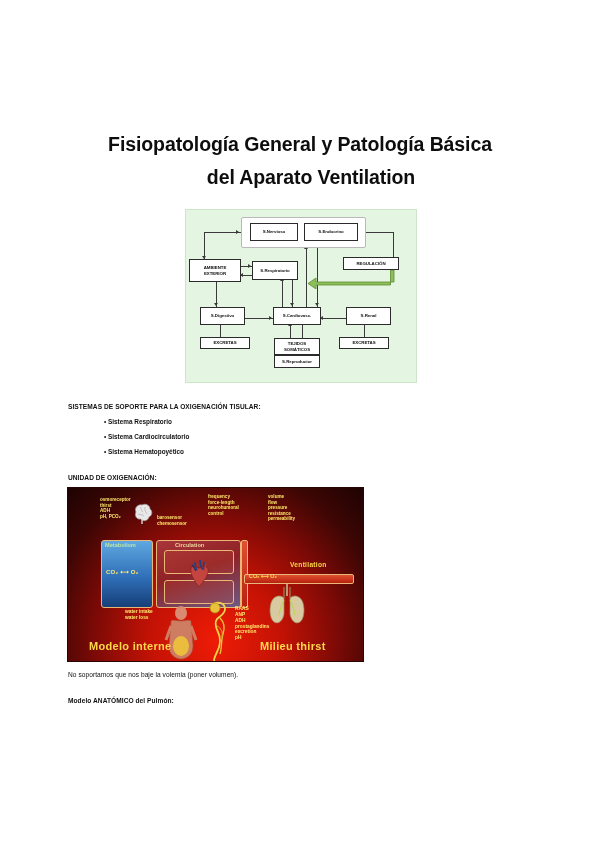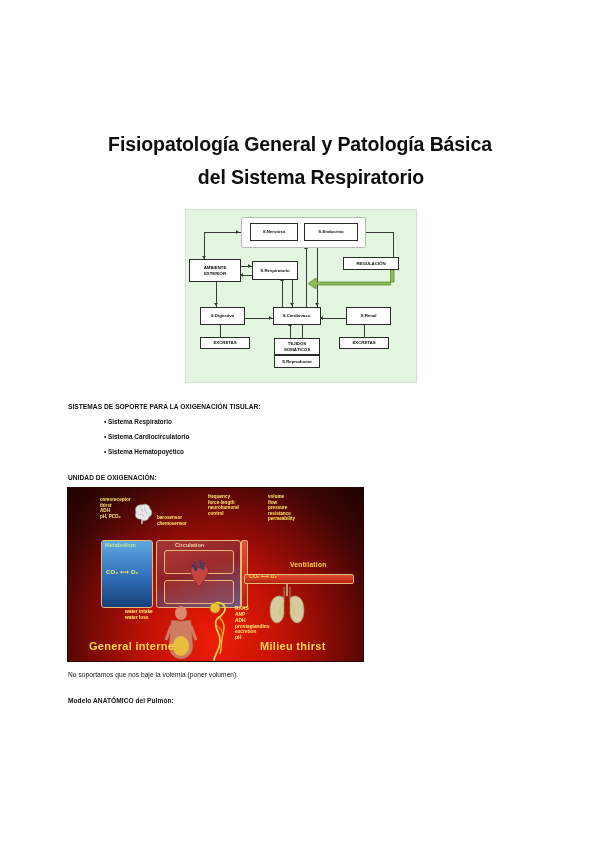--- a/index.html
+++ b/index.html
@@ -106,21 +106,21 @@
   .torso{position:absolute;left:95px;top:118px;width:36px;height:55px;}
   .kidney{position:absolute;left:138px;top:112px;width:26px;height:62px;}
 </style>
 </head>
 <body>
 
 <div class="page">
 
   <div class="title-block">
     <div class="title-line l1">Fisiopatología General y Patología Básica</div>
-    <div class="title-line l2">del Sistema Respiratorio</div>
+    <div class="title-line l2">del Aparato Ventilation</div>
   </div>
 
   <div class="schema">
 
     <div class="ln lnh" style="left:18px;top:22px;width:38px;"></div>
     <div class="ln lnv" style="left:18px;top:22px;height:28px;"></div>
     <div class="arw arw-r" style="left:50px;top:20px;"></div>
     <div class="arw arw-d" style="left:16px;top:46px;"></div>
 
     <div class="ln lnh" style="left:180px;top:22px;width:28px;"></div>
@@ -269,20 +269,20 @@
     <div class="lbl" style="left:57px;top:121px;font-size:4.8px;">water intake
 water loss</div>
 
     <div class="lbl" style="left:167px;top:118px;font-size:4.8px;">RAAS
 ANP
 ADH
 prostaglandins
 excretion
 pH</div>
 
-    <div class="big" style="left:21px;top:152px;font-size:11px;color:#ffd84a;">General interne</div>
+    <div class="big" style="left:21px;top:152px;font-size:11px;color:#ffd84a;">Modelo interne</div>
     <div class="big" style="left:192px;top:152px;font-size:11px;color:#ffd84a;">Milieu thirst</div>
   </div>
 
   <div class="txt norm" style="left:68px;top:671px;">No soportamos que nos baje la volemia (poner volumen).</div>
   <div class="txt" style="left:68px;top:697px;">Modelo ANATÓMICO del Pulmón:</div>
 
 </div>
 
 </body></html>

